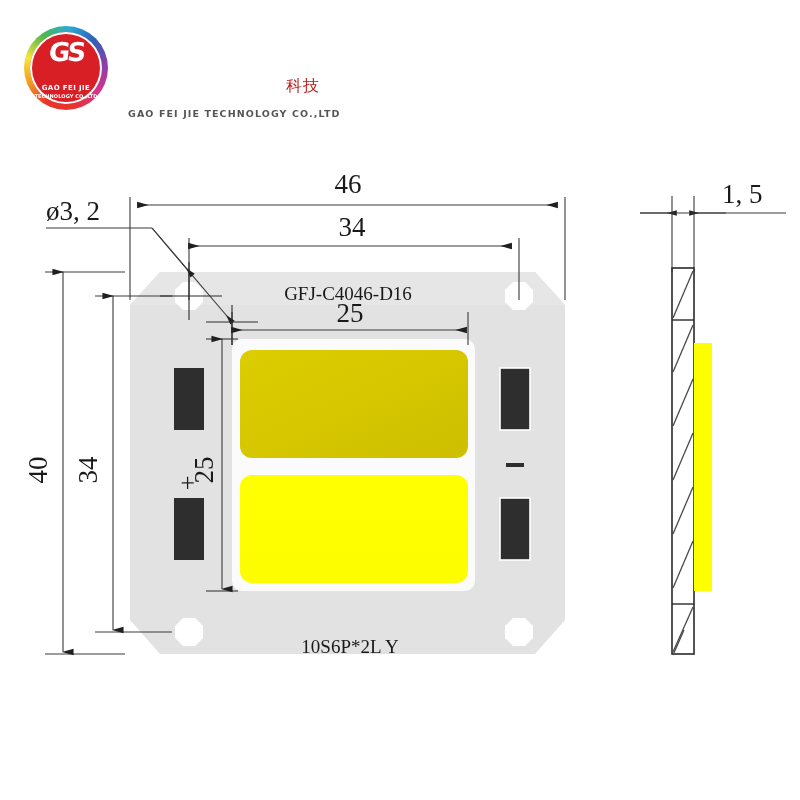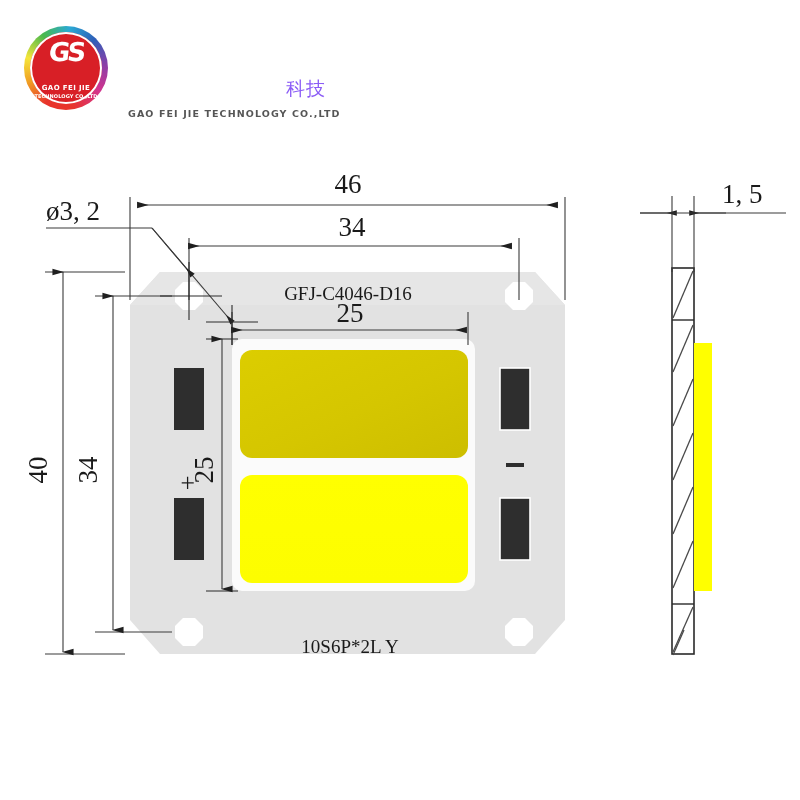--- a/index.html
+++ b/index.html
@@ -87,22 +87,22 @@
     font-weight: bold;
     color: #111111;
     letter-spacing: 5px;
     font-style: italic;
   }
   #logo-cn-small {
     position: absolute;
     left: 262px;
     top: 54px;
     font-family: "DejaVu Serif", serif;
-    font-size: 19px;
-    color: #8b5cf6;
+    font-size: 16px;
+    color: #b91c1c;
     letter-spacing: 1px;
     text-align: right;
   }
   #logo-en {
     position: absolute;
     left: 104px;
     top: 86px;
     font-family: "DejaVu Sans", sans-serif;
     font-size: 9.5px;
     font-weight: bold;

